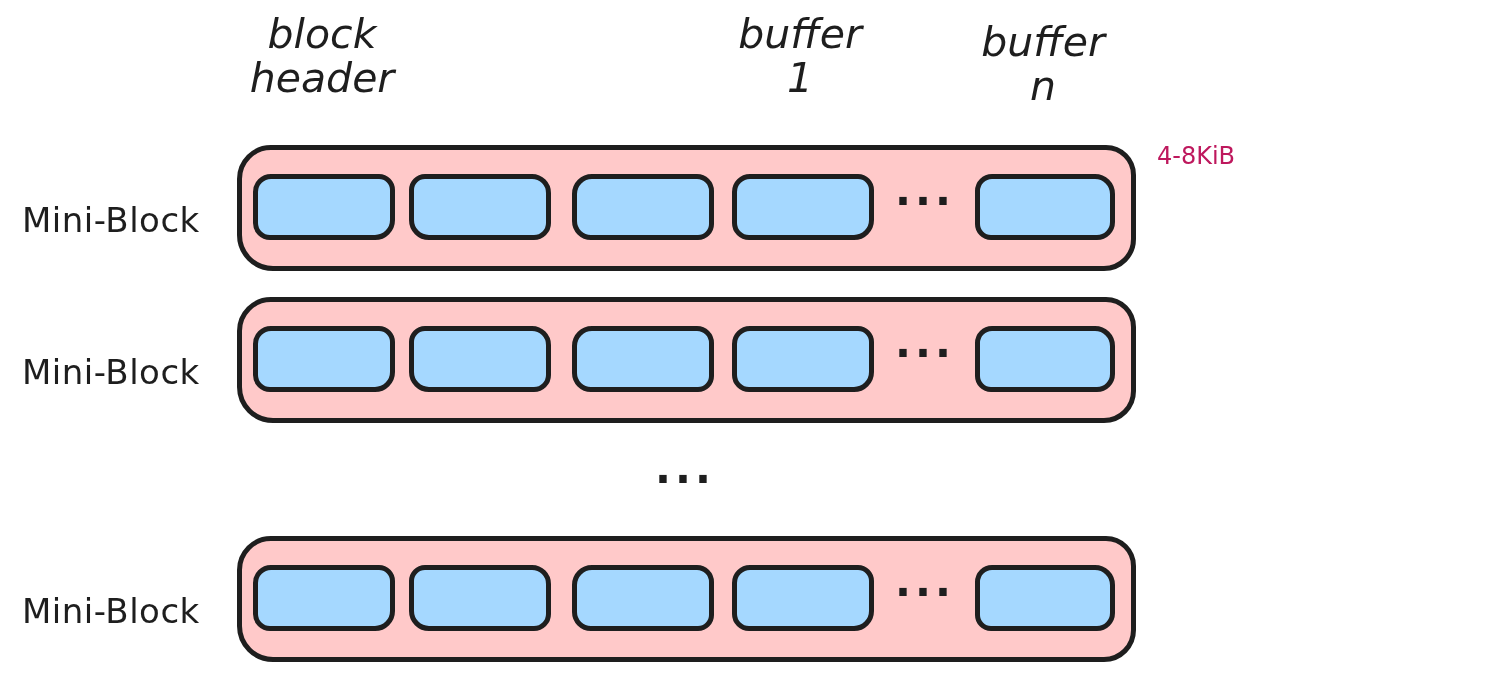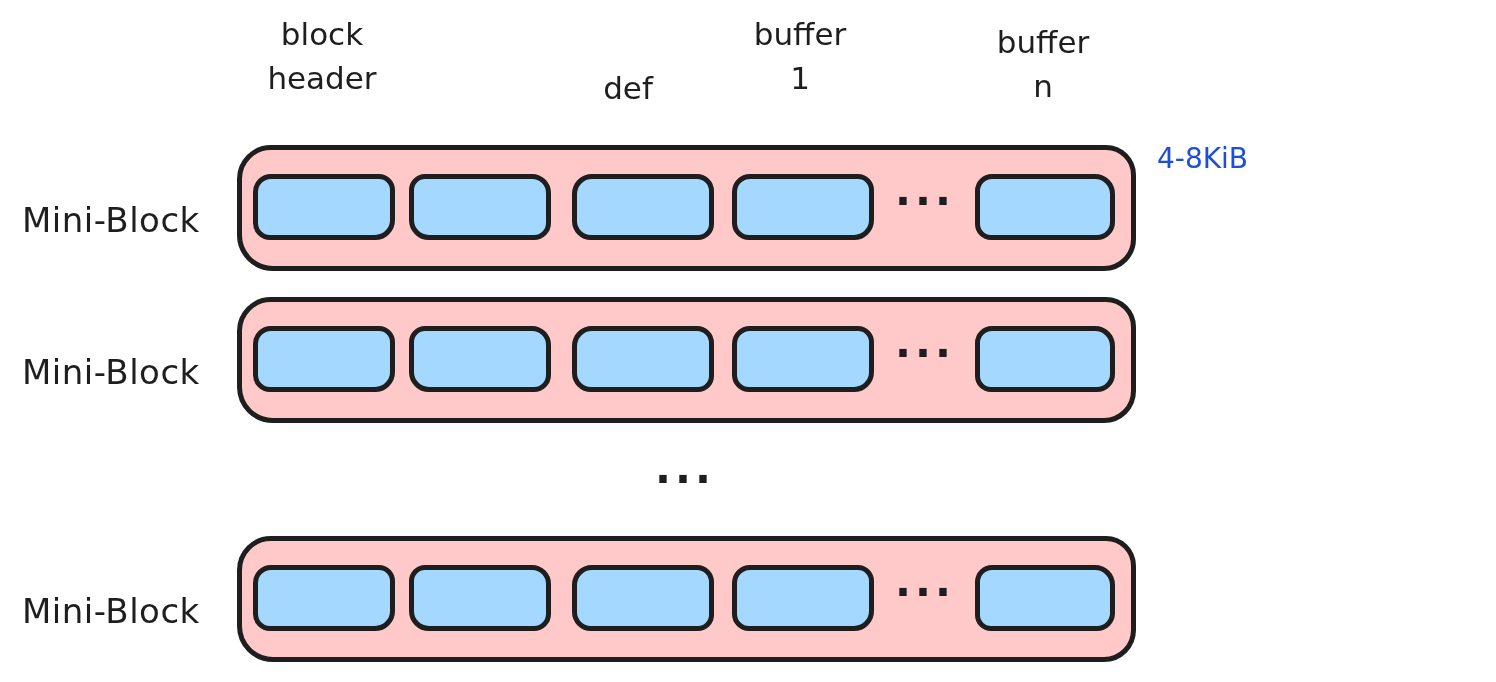--- a/index.html
+++ b/index.html
@@ -15,24 +15,25 @@
     font-family: "DejaVu Sans", sans-serif;
     color: #1e1e1e;
     overflow: hidden;
   }
 
   
   .col-header {
     position: absolute;
     width: 220px;
     text-align: center;
-    font-size: 31px;
+    font-size: 41px;
     line-height: 44px;
     white-space: pre-line;
     color: #1e1e1e;
+    font-style: italic;
   }
   .hdr-block-header { left: 212px; top: 12px; }
   .hdr-rep          { left: 360px; top: 60px; }
   .hdr-def          { left: 518px; top: 66px; }
   .hdr-buffer-1     { left: 690px; top: 12px; }
   .hdr-buffer-n     { left: 933px; top: 20px; }
 
   
   .mini-row {
     position: absolute;
@@ -100,35 +101,34 @@
   .dots-mid {
     left: 630px;
     top: 444px;
     width: 110px;
   }
 
   
   .annot {
     position: absolute;
     left: 1157px;
-    font-size: 28px;
+    font-size: 24px;
     white-space: nowrap;
-    color: #1d4ed8;
+    color: #be185d;
   }
   .annot-size   { top: 142px; }
   .annot-values { top: 202px; }
 </style>
 </head>
 <body>
 
 <div class="canvas">
 
   <div class="col-header hdr-block-header">block
 header</div>
-  <div class="col-header hdr-def">def</div>
   <div class="col-header hdr-buffer-1">buffer
 1</div>
   <div class="col-header hdr-buffer-n">buffer
 n</div>
 
   <div class="mini-row row-1">
     <div class="row-label">Mini-Block</div>
     <div class="block">
       <div class="cell cell-1"></div>
       <div class="cell cell-2"></div>

